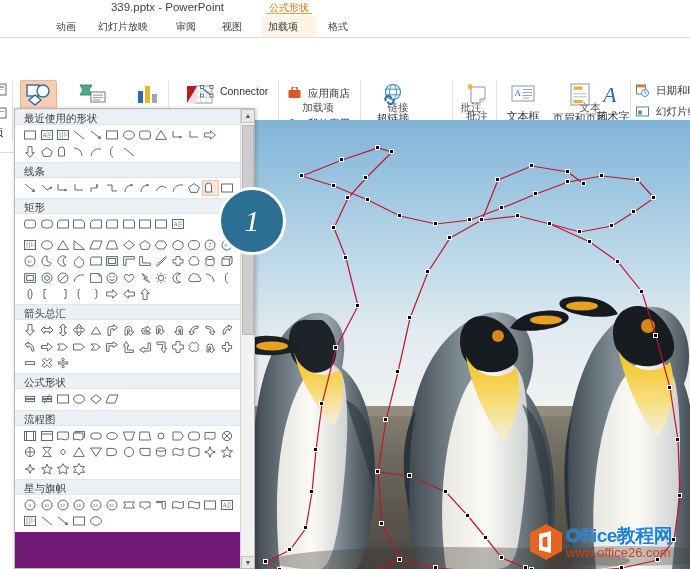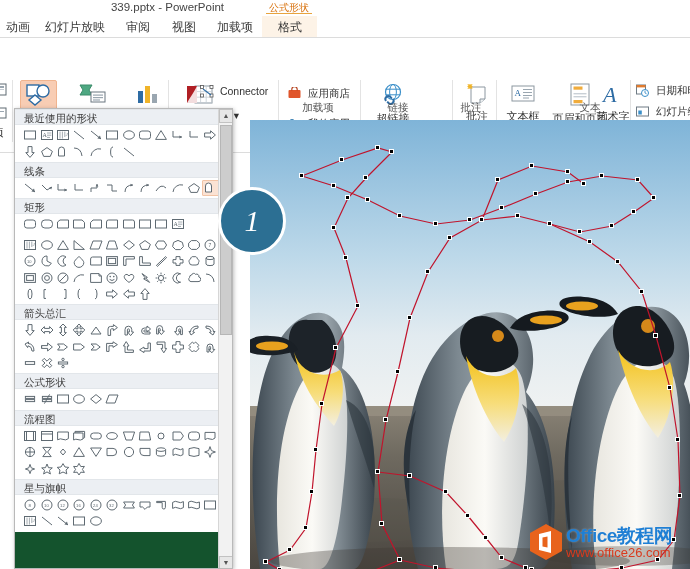--- a/index.html
+++ b/index.html
@@ -33,21 +33,21 @@
     background: #e8a33d;
   }
 
   
   .tabstrip {
     position: absolute; left: 0; top: 16px; width: 690px; height: 22px;
     background: transparent;
   }
   .tab {
     position: absolute; top: 2px; height: 18px; line-height: 18px;
-    font-size: 12px; color: #3a3a3a; white-space: nowrap; text-align: center;
+    font-size: 10px; color: #3a3a3a; white-space: nowrap; text-align: center; margin-left: 48px;
   }
   .tab.active { color: #3a3a3a; }
   .tabstrip-rule {
     position: absolute; left: 0; top: 37px; width: 690px; height: 1px;
     background: #dcdcdc;
   }
 
   
   .ribbon {
     position: absolute; left: 0; top: 38px; width: 690px; height: 76px;
@@ -75,22 +75,22 @@
   .smallbtn {
     position: absolute; font-size: 10.5px; color: #333; white-space: nowrap;
     cursor: default; line-height: 14px;
   }
 
   
   .ico { display:block; margin: 0 auto; }
 
   
   .gallery {
-    position: absolute; left: 14px; top: 108px; width: 219px; height: 461px;
-    background: #14532d; border: 1px solid #b9b9b9;
+    position: absolute; left: 14px; top: 108px; width: 241px; height: 461px;
+    background: #701a75; border: 1px solid #b9b9b9;
     box-shadow: 1px 1px 4px rgba(0,0,0,.25);
     overflow: hidden;
   }
   .gal-scroll {
     position: absolute; right: 0; top: 0; width: 14px; height: 461px;
     background: #f2f2f2; border-left: 1px solid #d6d6d6;
   }
   .gal-scroll .arrow-btn {
     position: absolute; left: 0; width: 14px; height: 14px;
     background: #e7e7e7; border: 1px solid #c2c2c2;

